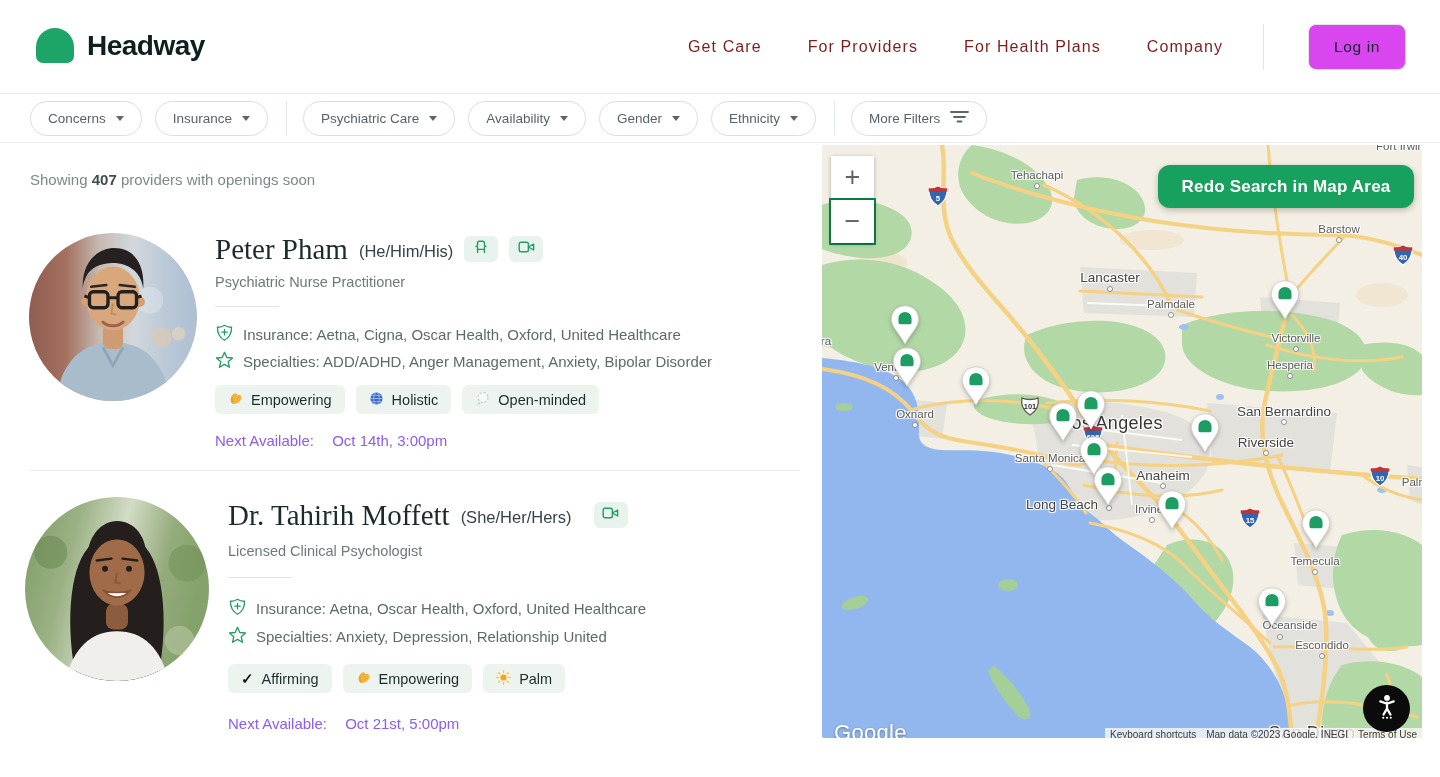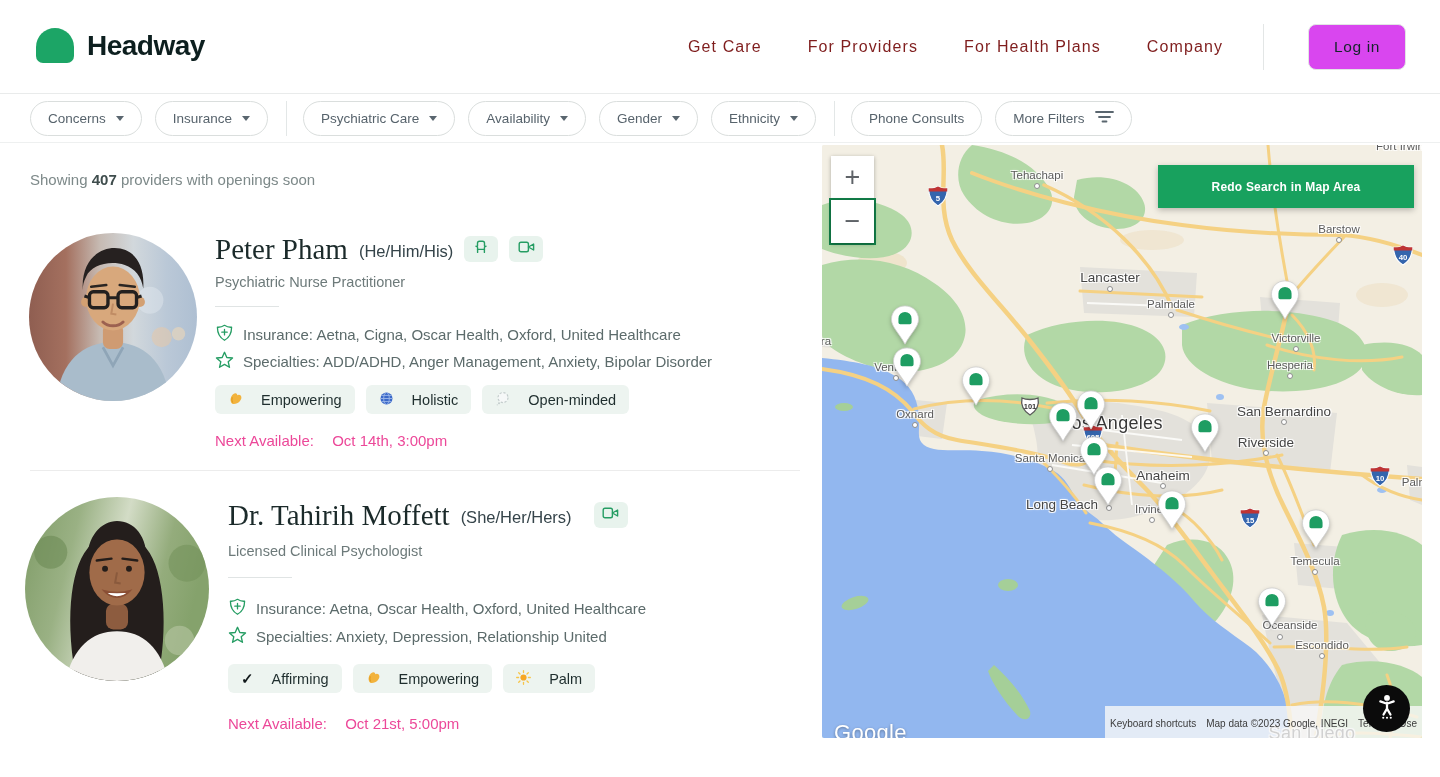--- a/index.html
+++ b/index.html
@@ -39,23 +39,23 @@
   .pname { font-family:"Liberation Serif", serif; font-size:29px; color:#1b2a2a; }
   .pronouns { font-size:16.5px; color:#35444a; margin-left:11px; margin-top:4px; }
   .mode-badge { width:34px; height:26px; background:#e8f3ed; border-radius:6px;
     display:flex; align-items:center; justify-content:center; margin-left:11px; }
   .mode-badge:first-of-type { margin-left:19px; }
   .ptitle { position:absolute; font-size:14.5px; color:#6d7a7a; }
   .small-rule { position:absolute; width:64px; height:1px; background:#e0e4e4; }
   .info-row { position:absolute; display:flex; align-items:center; gap:9px; font-size:15px; color:#5c6b6b; }
   .traits { position:absolute; display:flex; gap:11px; }
   .trait { height:29px; background:#edf4f0; border-radius:6px; display:inline-flex; align-items:center;
-    gap:18px; padding:0 13px; font-size:14.5px; color:#1f2e2e; }
+    gap:8px; padding:0 13px; font-size:14.5px; color:#1f2e2e; }
   .check-glyph { font-size:15px; font-weight:800; color:#10181a; }
-  .next-row { position:absolute; font-size:15px; color:#ec4899; }
+  .next-row { position:absolute; font-size:15px; color:#8b5cf6; }
   .next-row .lab { font-weight:500; margin-right:14px; }
   #card-divider { position:absolute; left:30px; top:470px; width:770px; height:1px; background:#ececec; }
 
   
   #map { position:absolute; left:822px; top:145px; width:600px; height:593px; background:#f3efe4;
     overflow:hidden; border-radius:2px; }
   #terrain { position:absolute; left:0; top:0; }
   .lbl { position:absolute; transform:translate(-50%,-50%); white-space:nowrap; color:#5b5b5b;
     font-size:11.5px; z-index:4;
     text-shadow:-1px -1px 0 rgba(255,255,255,.85),1px -1px 0 rgba(255,255,255,.85),
@@ -65,26 +65,26 @@
   .map-dot { position:absolute; width:6px; height:6px; border:1.5px solid #8e8e8e; background:#fff;
     border-radius:50%; transform:translate(-50%,-50%); z-index:3; }
   .pin { position:absolute; transform:translate(-50%,-34%); z-index:6;
     filter:drop-shadow(0 2px 2px rgba(0,0,0,.25)); }
   .shield { position:absolute; transform:translate(-50%,-50%); z-index:4; }
   #zoom-ctrls { position:absolute; left:9px; top:11px; z-index:10; }
   .zoom-btn { width:43px; height:43px; background:#fff; display:flex; align-items:center; justify-content:center;
     font-size:27px; color:#5f6368; cursor:pointer; box-shadow:0 1px 4px rgba(0,0,0,.3); user-select:none; }
   #zoom-out { margin-top:1px; box-shadow:0 1px 4px rgba(0,0,0,.3), 0 0 0 2px #12804a; }
   #redo-btn { position:absolute; left:336px; top:20px; width:256px; height:43px; background:#18a15e;
-    border:none; border-radius:0; color:#fff; font-size:12px; font-weight:700; letter-spacing:0.2px;
+    border:none; border-radius:12px; color:#fff; font-size:17px; font-weight:700; letter-spacing:0.2px;
     cursor:pointer; z-index:10; box-shadow:0 2px 6px rgba(0,0,0,.25); font-family:"Liberation Sans",sans-serif; }
   #google-logo { position:absolute; left:12px; top:575px; z-index:8; color:#fff; font-size:22px;
     font-weight:500; letter-spacing:0.3px; text-shadow:0 1px 3px rgba(0,0,0,.4); cursor:pointer; }
   #attribution { position:absolute; right:0; bottom:-3px; z-index:8; display:flex; }
-  #attribution span { background:rgba(248,248,248,.8); font-size:10px; color:#3c3c3c; padding:12px 5px;
+  #attribution span { background:rgba(248,248,248,.8); font-size:10px; color:#3c3c3c; padding:1px 5px;
     white-space:nowrap; }
   #a11y-btn { position:absolute; left:541px; top:540px; width:47px; height:47px; border-radius:50%;
     background:#0b0b0b; z-index:12; display:flex; align-items:center; justify-content:center; cursor:pointer; }
 </style>
 </head>
 <body>
 
 <div id="header">
   <div class="logo">
     <div class="logo-mark"></div>
@@ -120,23 +120,20 @@
   </div>
   <div class="pill">
     <span>Gender</span>
       <span class="caret"></span>
   </div>
   <div class="pill">
     <span>Ethnicity</span>
       <span class="caret"></span>
   </div>
   <div class="filter-divider"></div>
-  <div class="pill">
-    <span>Phone Consults</span>
-  </div>
   <div class="pill">
     <span>More Filters</span>
     <span class="mf-icon">
       <svg width="19" height="13" viewBox="0 0 19 13">
           <g stroke="#5a666f" stroke-width="1.8" stroke-linecap="round">
         <line x1="1" y1="2" x2="18" y2="2"></line>
             <line x1="4" y1="7" x2="15" y2="7"></line>
             <line x1="7.5" y1="11.5" x2="11.5" y2="11.5"></line>
       </g>
         </svg>

